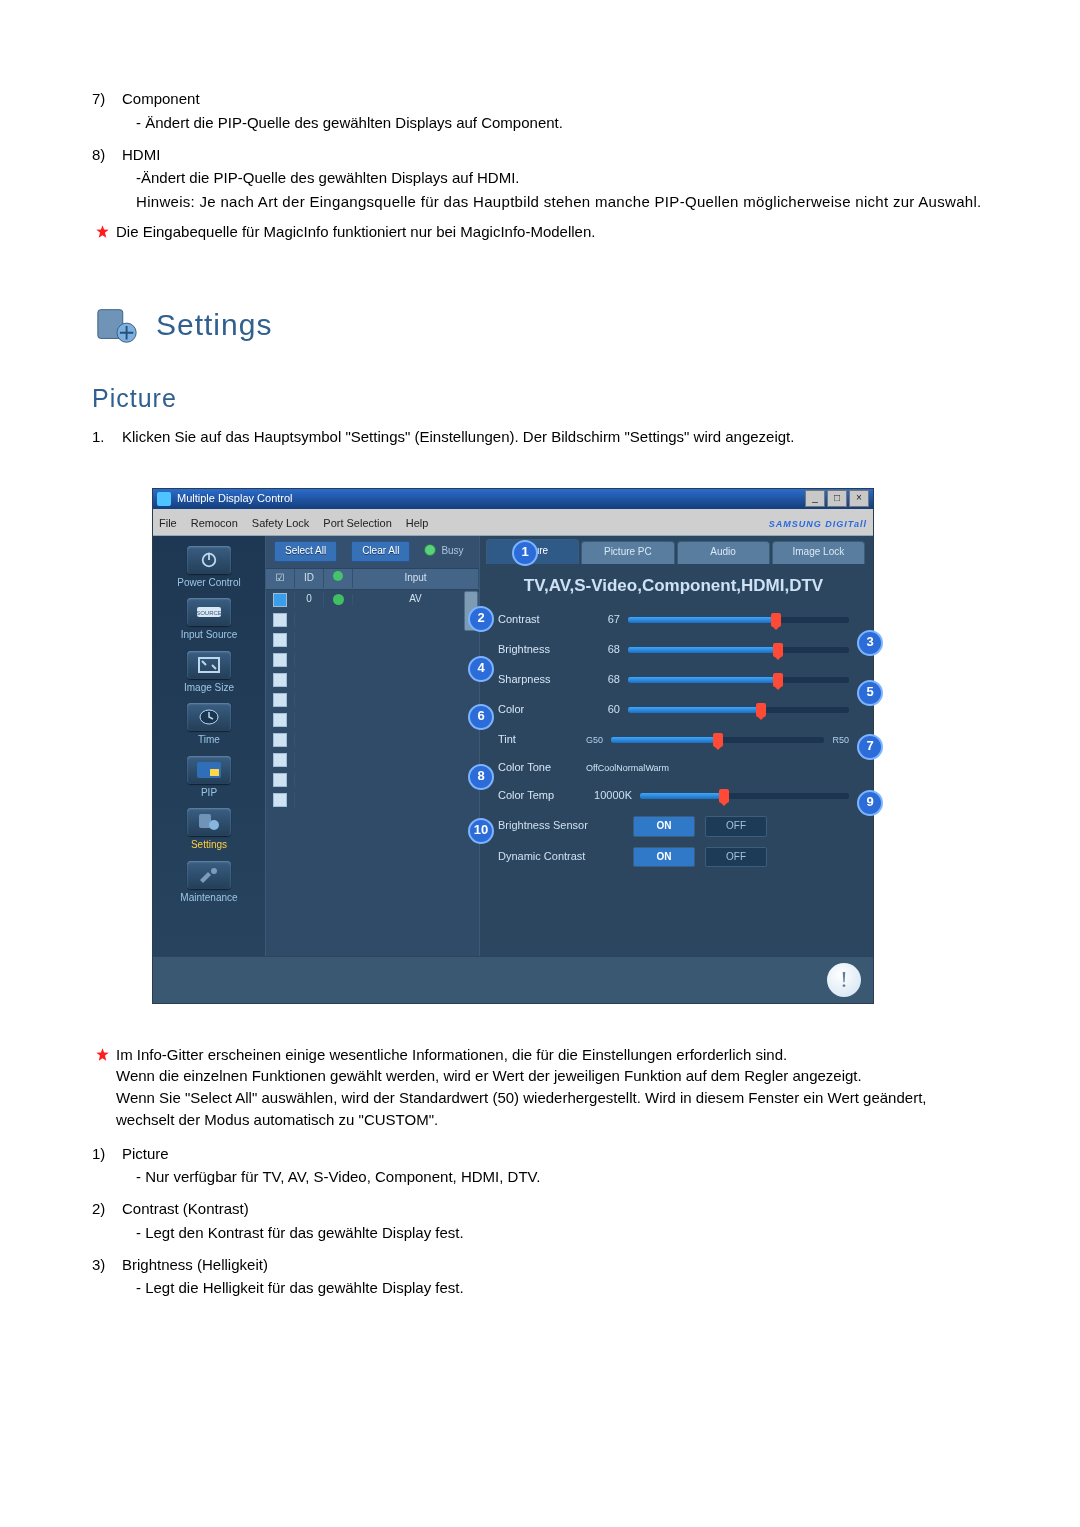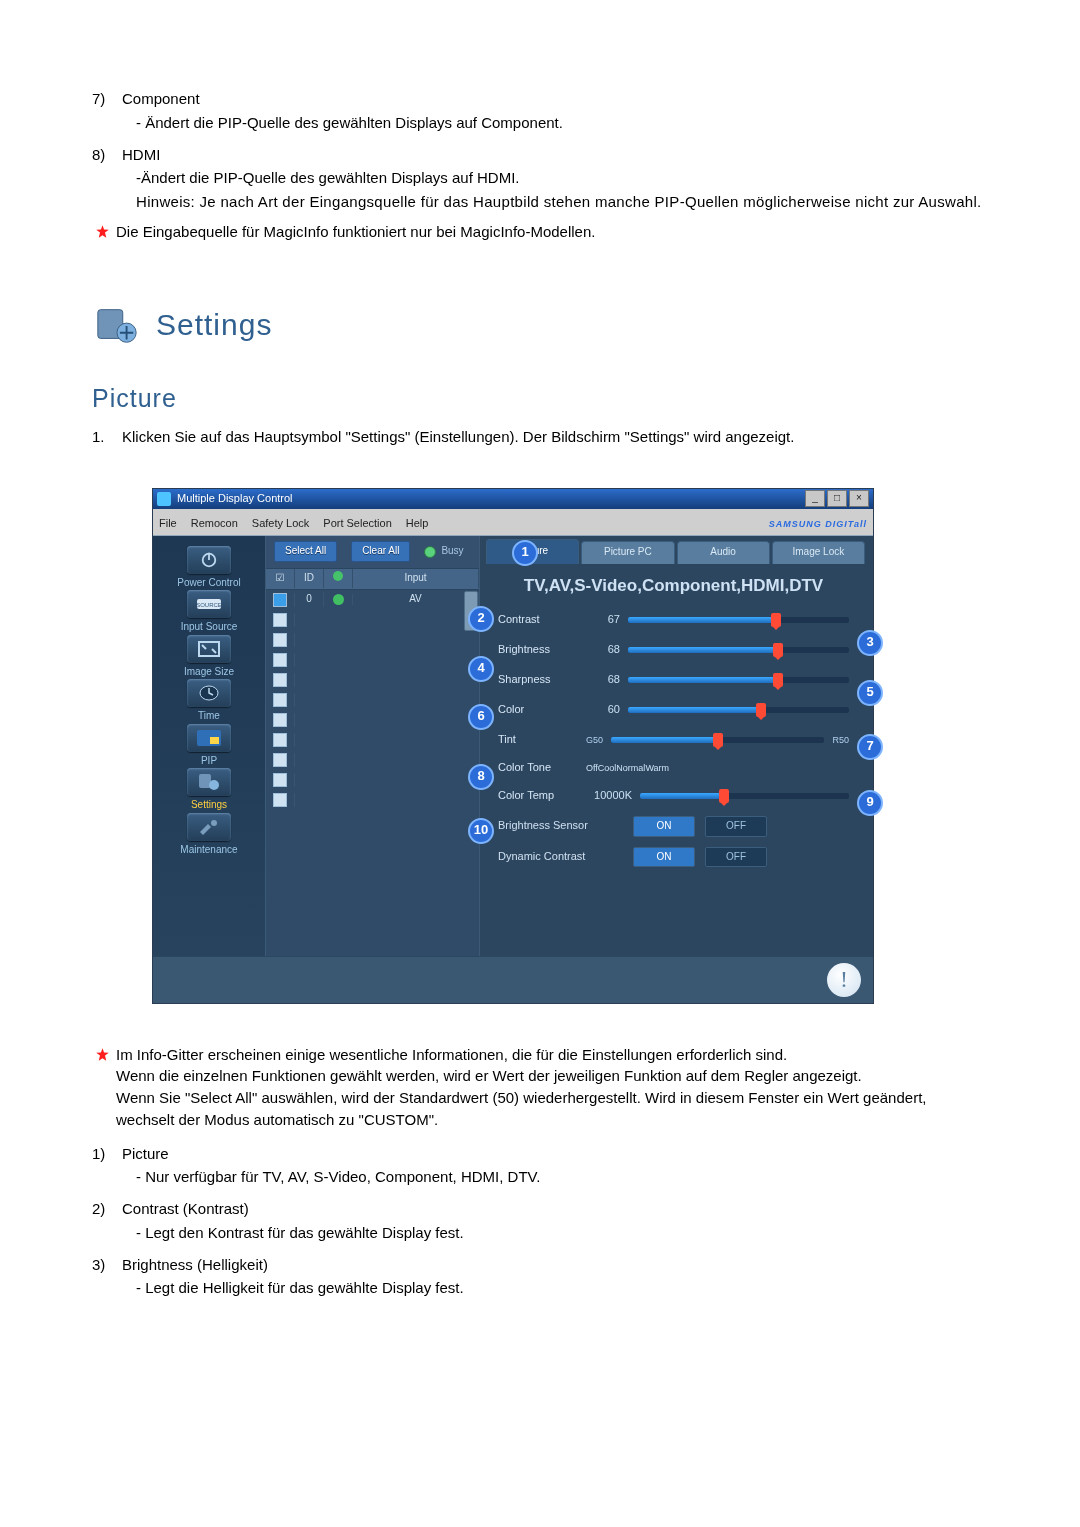--- a/index.html
+++ b/index.html
@@ -77,21 +77,21 @@
     margin-left:auto;font-size:9px;color:#2a6ae0;font-weight:bold;font-style:italic;letter-spacing:1px
   }
 
   
   .mdc-body{display:flex;height:420px}
 
   
   .mdc-sidebar{
     width:112px;background:linear-gradient(#1e3752,#27435e);
     border-right:1px solid #3a5a77;
-    padding:10px 0;display:flex;flex-direction:column;align-items:center;gap:0;
+    padding:10px 0;display:flex;flex-direction:column;align-items:center;gap:8px;
   }
   .side-item{
     width:100px;display:flex;flex-direction:column;align-items:center;
     color:#9cc6e6;font-size:10px;
   }
   .side-item .icon{
     width:44px;height:28px;border-radius:4px;
     background:linear-gradient(#3a5e82,#233e58);
     box-shadow:inset 0 1px 2px #6489ac,0 1px 1px #11202f;
     margin-bottom:2px;
@@ -102,21 +102,21 @@
   
   .mdc-center{flex:0 0 213px;display:flex;flex-direction:column;border-right:1px solid #3c5a78}
   .toolbar{
     height:32px;display:flex;align-items:center;padding:0 8px;gap:14px;
     background:#34506e;border-bottom:1px solid #2a4560;
   }
   .tb-btn{
     background:#3671b8;color:#fff;font-size:10px;border:1px solid #2a558c;
     padding:2px 10px;border-radius:2px;text-shadow:0 1px 0 #1a3a63;
   }
-  .busy{display:flex;align-items:center;gap:5px;color:#a8c6e4;font-size:10px}
+  .busy{display:flex;align-items:flex-start;gap:5px;color:#a8c6e4;font-size:10px}
   .busy .dot{width:10px;height:10px;border-radius:50%;background:#5ad27d;border:1px solid #2c7a43}
 
   .list-head{
     display:flex;height:20px;background:#446587;border-bottom:1px solid #2a4560;
     font-size:10px;align-items:center;
   }
   .list-head div{border-right:1px solid #33506d;text-align:center;padding:2px 0}
   .col-chk{width:28px}.col-id{width:28px}.col-st{width:28px}.col-input{flex:1}
 
   .list-body{flex:1;background:#2f4b67;overflow:hidden;position:relative}
@@ -161,21 +161,21 @@
     position:relative}
   .tone-labels{display:flex;font-size:9px;color:#cde1f2;flex:1;justify-content:space-between}
 
   .ct-temp .slider{background:#1c3450}
   .ct-temp .slider .fill{background:linear-gradient(#3aa8ff,#1f6dbe)}
 
   .toggle-row{display:flex;align-items:center;gap:10px}
   .toggle-row .lbl{width:125px;font-size:11px}
   .tog{flex:0 0 60px;text-align:center;font-size:10px;padding:2px 0;
     background:#1d3a56;border:1px solid #3b5e7e;border-radius:2px;color:#9ec2e0}
-  .tog.on{background:#2f79c8;color:#fff;font-weight:normal}
+  .tog.on{background:#2f79c8;color:#fff;font-weight:bold}
 
   .tint-sides{font-size:9px;color:#b1d1ec}
 
   
   .mdc-footer{
     height:46px;background:#3b5873;border-top:1px solid #2b465f;
     display:flex;align-items:center;justify-content:flex-end;padding:0 12px;
   }
   .warn{width:34px;height:34px;border-radius:50%;
     background:radial-gradient(circle at 40% 35%,#ffffff,#cfe1f0);

